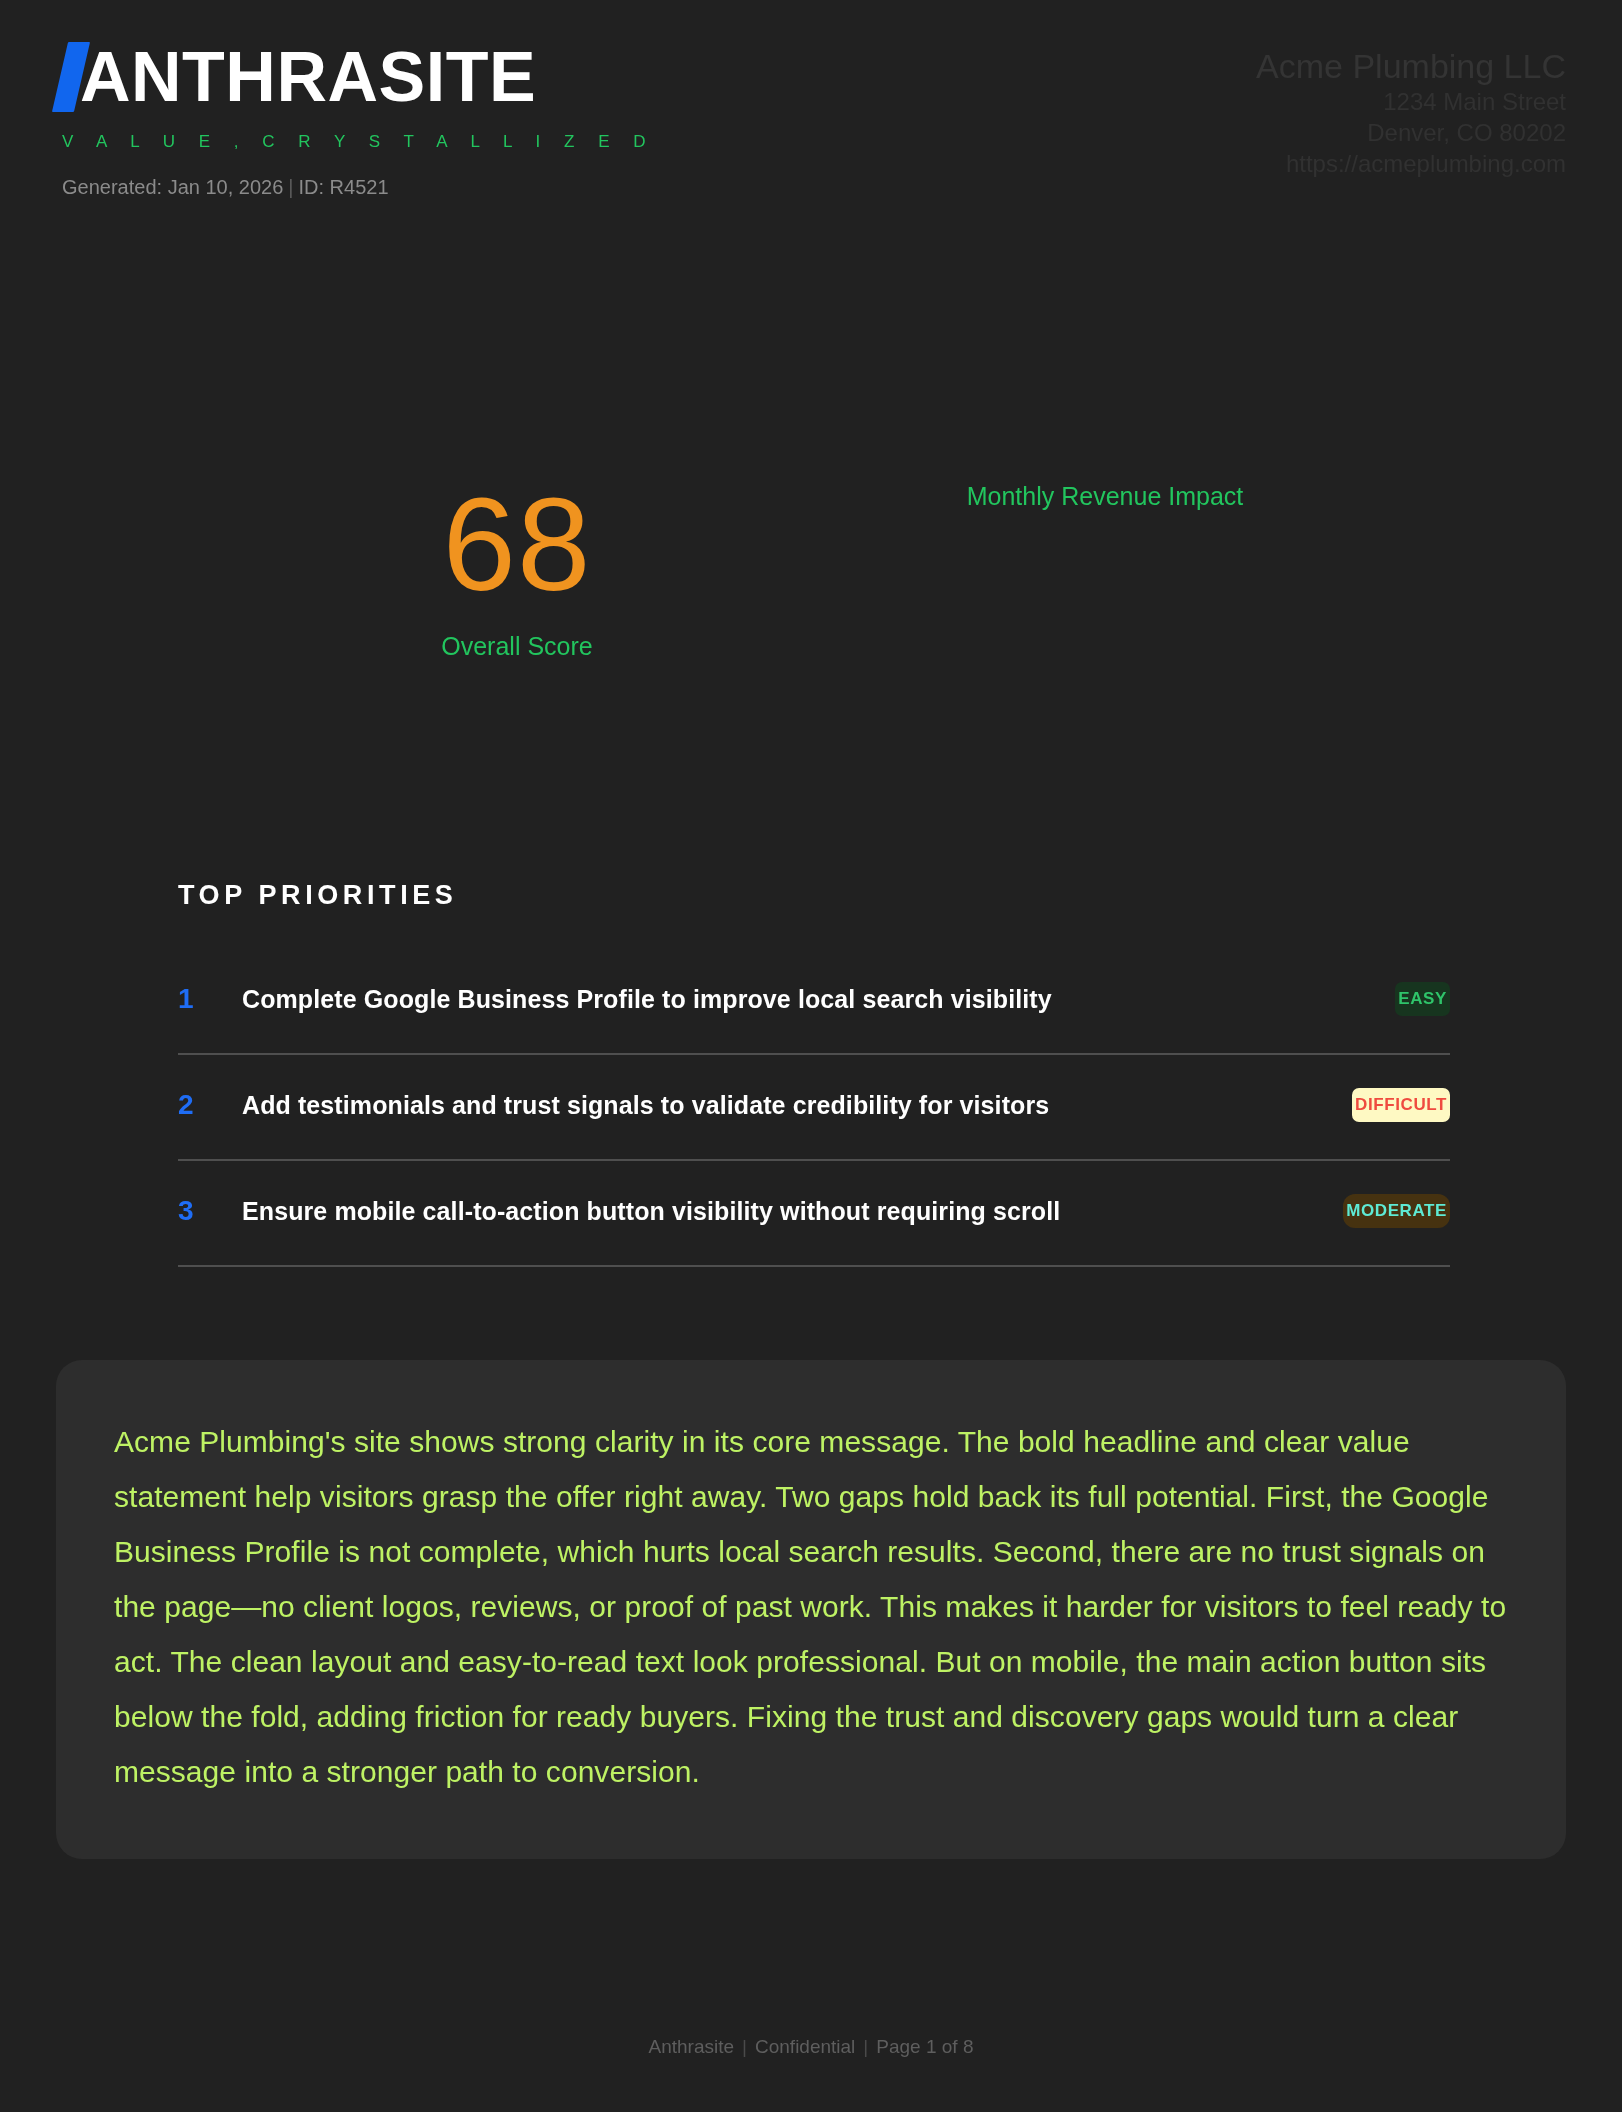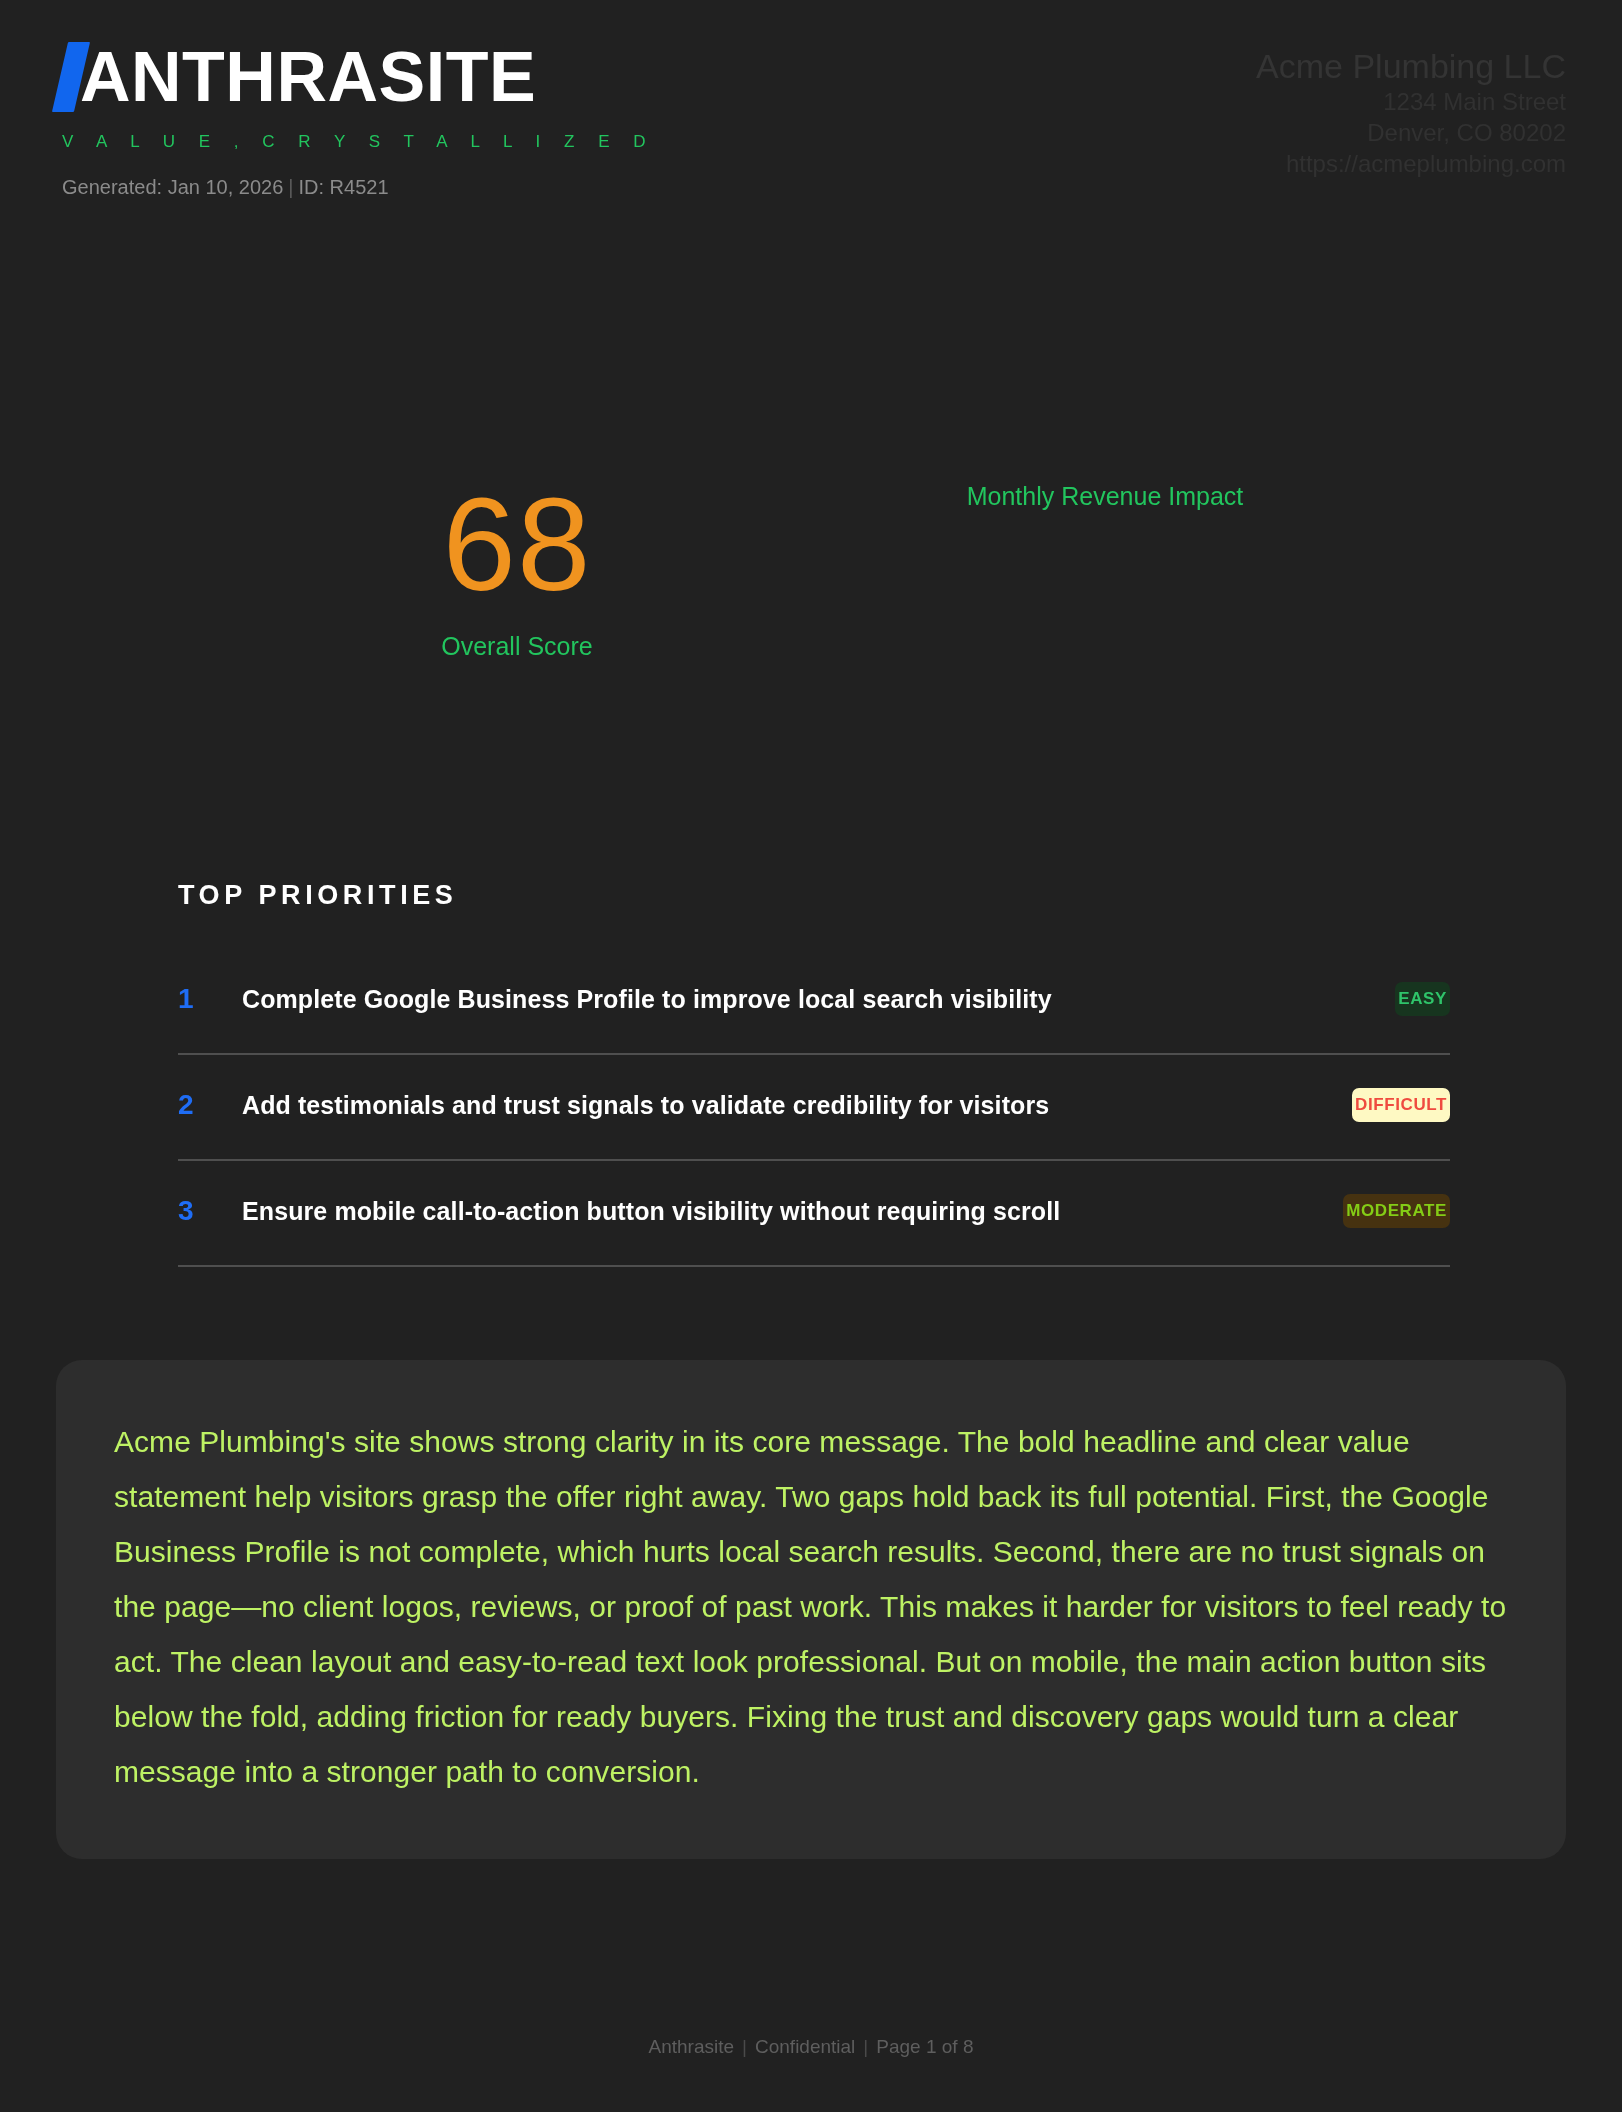--- a/index.html
+++ b/index.html
@@ -195,21 +195,22 @@
   .badge-easy {
     background: #17351f;
     color: #2fc46a;
   }
   .badge-difficult {
     background: #fef9c3;
     color: #ef4b3f;
   }
   .badge-moderate {
     background: #463210;
-    color: #84cc16;
+    color: #5eead4;
+    border-radius: 12px;
   }
 
   
   .summary-card {
     position: absolute;
     top: 1360px;
     left: 56px;
     right: 56px;
     background: #2d2d2d;
     border-radius: 26px;

